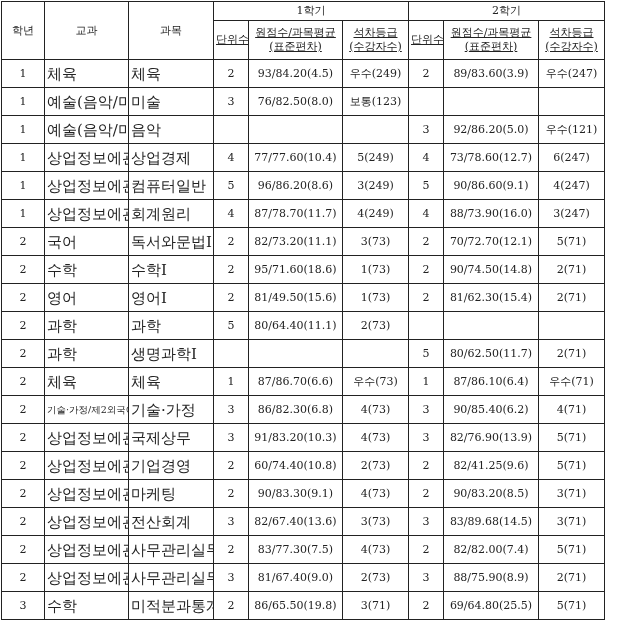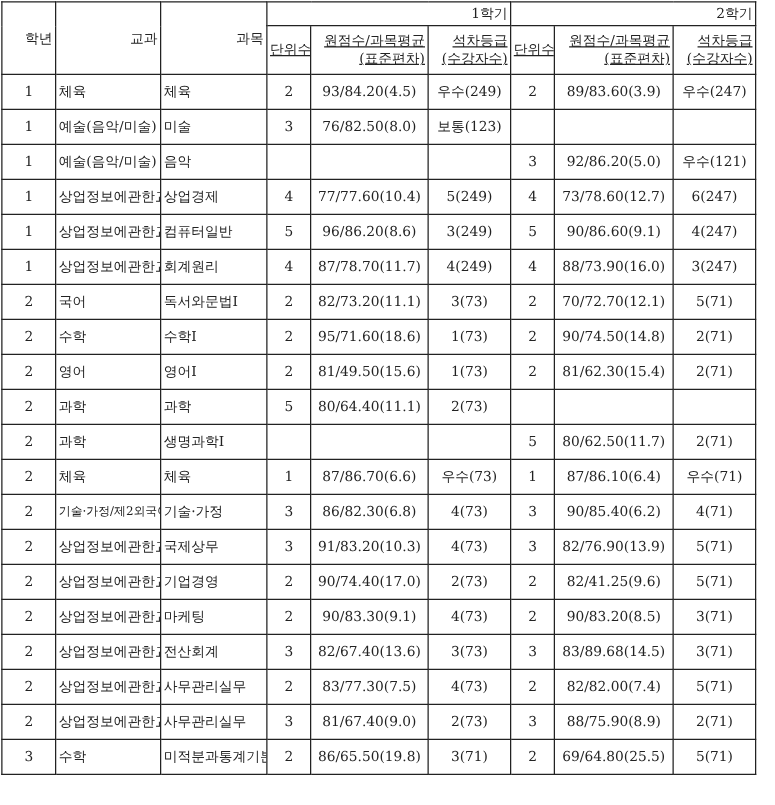--- a/index.html
+++ b/index.html
@@ -24,35 +24,35 @@
       font-size: 11px;
     }
     table.grades td, table.grades th {
       border: 1px solid #222222;
       padding: 0 2px;
       font-weight: normal;
       overflow: hidden;
       white-space: nowrap;
     }
     table.grades th {
-      text-align: right;
+      text-align: center;
       vertical-align: middle;
       line-height: 14px;
     }
     .hdr-top { height: 19px; }
     .hdr-sub { height: 39px; text-decoration: underline; }
     tr.data-row { height: 28px; }
     td.c { text-align: center; vertical-align: middle; }
     td.l {
       text-align: left;
       vertical-align: middle;
       white-space: normal;
       word-break: break-all;
       line-height: 12px;
-      font-size: 11px;
+      font-size: 15px;
     }
     td.small { font-size: 9.5px; line-height: 11px; }
     .wrap { white-space: normal; }
   </style>
 </head>
 <body>
 
 <table class="grades">
   <colgroup>
     <col style="width:43px">
@@ -247,21 +247,21 @@
         <td class="c">4(73)</td>
         <td class="c">3</td>
         <td class="c">82/76.90(13.9)</td>
         <td class="c">5(71)</td>
       </tr>
       <tr class="data-row">
         <td class="c">2</td>
         <td class="l">상업정보에관한교과</td>
         <td class="l">기업경영</td>
         <td class="c">2</td>
-        <td class="c">90/74.40(17.0)</td>
+        <td class="c">60/74.40(10.8)</td>
         <td class="c">2(73)</td>
         <td class="c">2</td>
         <td class="c">82/41.25(9.6)</td>
         <td class="c">5(71)</td>
       </tr>
       <tr class="data-row">
         <td class="c">2</td>
         <td class="l">상업정보에관한교과</td>
         <td class="l">마케팅</td>
         <td class="c">2</td>

